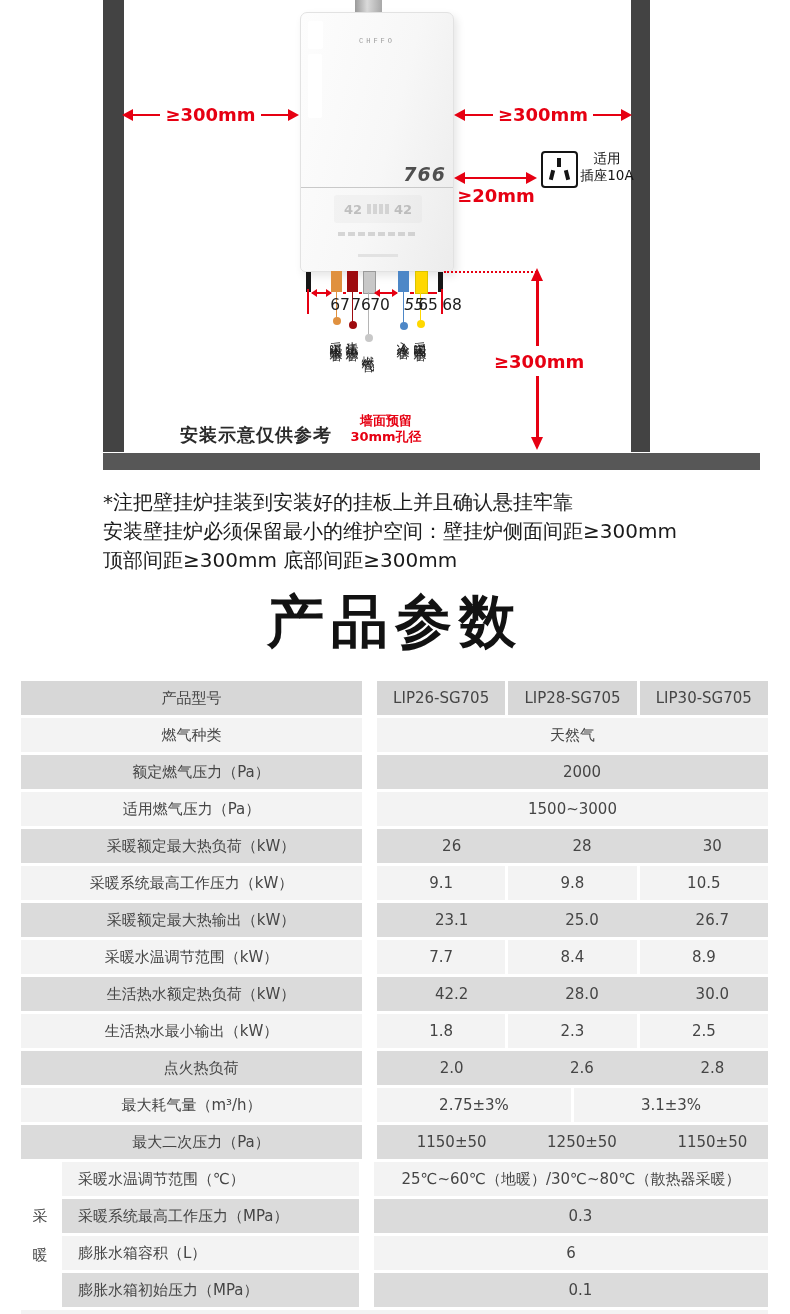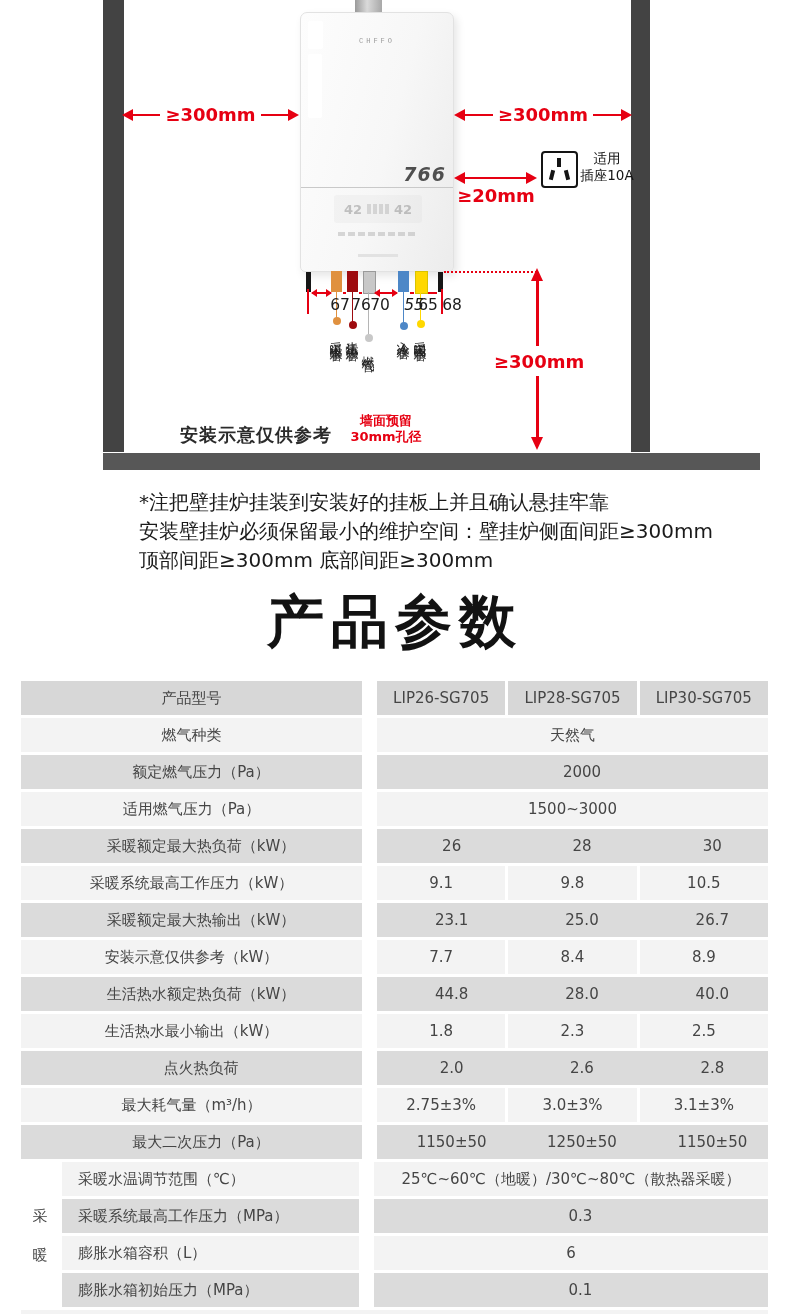--- a/index.html
+++ b/index.html
@@ -209,21 +209,21 @@
       <div class="meas" style="left: 418px; top: 296px;">68</div>
     </div>
 
   <div class="abs wall-note" style="left:338px;top:413px;width:96px;">
     <div>墙面预留</div>
     <div>30mm孔径</div>
   </div>
   <div class="abs disclaimer" style="left:132px;top:423px;margin-left:48px;">安装示意仅供参考</div>
 </div>
 
-<div class="abs install-note" style="left:103px;top:488px;width:650px;margin-left:36px;">
+<div class="abs install-note" style="left:103px;top:488px;width:650px;">
   <div>*注把壁挂炉挂装到安装好的挂板上并且确认悬挂牢靠</div>
   <div>安装壁挂炉必须保留最小的维护空间：壁挂炉侧面间距≥300mm</div>
   <div>顶部间距≥300mm 底部间距≥300mm</div>
 </div>
 
 <div class="abs big-title" style="left:0;top:586px;">产品参数</div>
 
 <div class="spec">
     <div class="trow shade-header">
       <div class="tcell tlabel">产品型号</div>
@@ -263,33 +263,33 @@
     </div>
     <div class="trow shade-gray">
       <div class="tcell tlabel">采暖额定最大热输出（kW）</div>
       <div class="tvals">
         <div class="tcell tval">23.1</div>
         <div class="tcell tval">25.0</div>
         <div class="tcell tval">26.7</div>
       </div>
     </div>
     <div class="trow shade-light">
-      <div class="tcell tlabel">安装示意仅供参考（kW）</div>
+      <div class="tcell tlabel">采暖水温调节范围（kW）</div>
       <div class="tvals gapped">
         <div class="tcell tval">7.7</div>
         <div class="tcell tval">8.4</div>
         <div class="tcell tval">8.9</div>
       </div>
     </div>
     <div class="trow shade-gray">
       <div class="tcell tlabel">生活热水额定热负荷（kW）</div>
       <div class="tvals">
-        <div class="tcell tval">44.8</div>
+        <div class="tcell tval">42.2</div>
         <div class="tcell tval">28.0</div>
-        <div class="tcell tval">40.0</div>
+        <div class="tcell tval">30.0</div>
       </div>
     </div>
     <div class="trow shade-light">
       <div class="tcell tlabel">生活热水最小输出（kW）</div>
       <div class="tvals gapped">
         <div class="tcell tval">1.8</div>
         <div class="tcell tval">2.3</div>
         <div class="tcell tval">2.5</div>
       </div>
     </div>
@@ -298,21 +298,20 @@
       <div class="tvals">
         <div class="tcell tval">2.0</div>
         <div class="tcell tval">2.6</div>
         <div class="tcell tval">2.8</div>
       </div>
     </div>
     <div class="trow shade-light">
       <div class="tcell tlabel">最大耗气量（m³/h）</div>
       <div class="tvals gapped">
         <div class="tcell tval">2.75±3%</div>
-        <div class="tcell tval">3.0±3%</div>
         <div class="tcell tval">3.1±3%</div>
       </div>
     </div>
     <div class="trow shade-gray">
       <div class="tcell tlabel">最大二次压力（Pa）</div>
       <div class="tvals">
         <div class="tcell tval">1150±50</div>
         <div class="tcell tval">1250±50</div>
         <div class="tcell tval">1150±50</div>
       </div>

